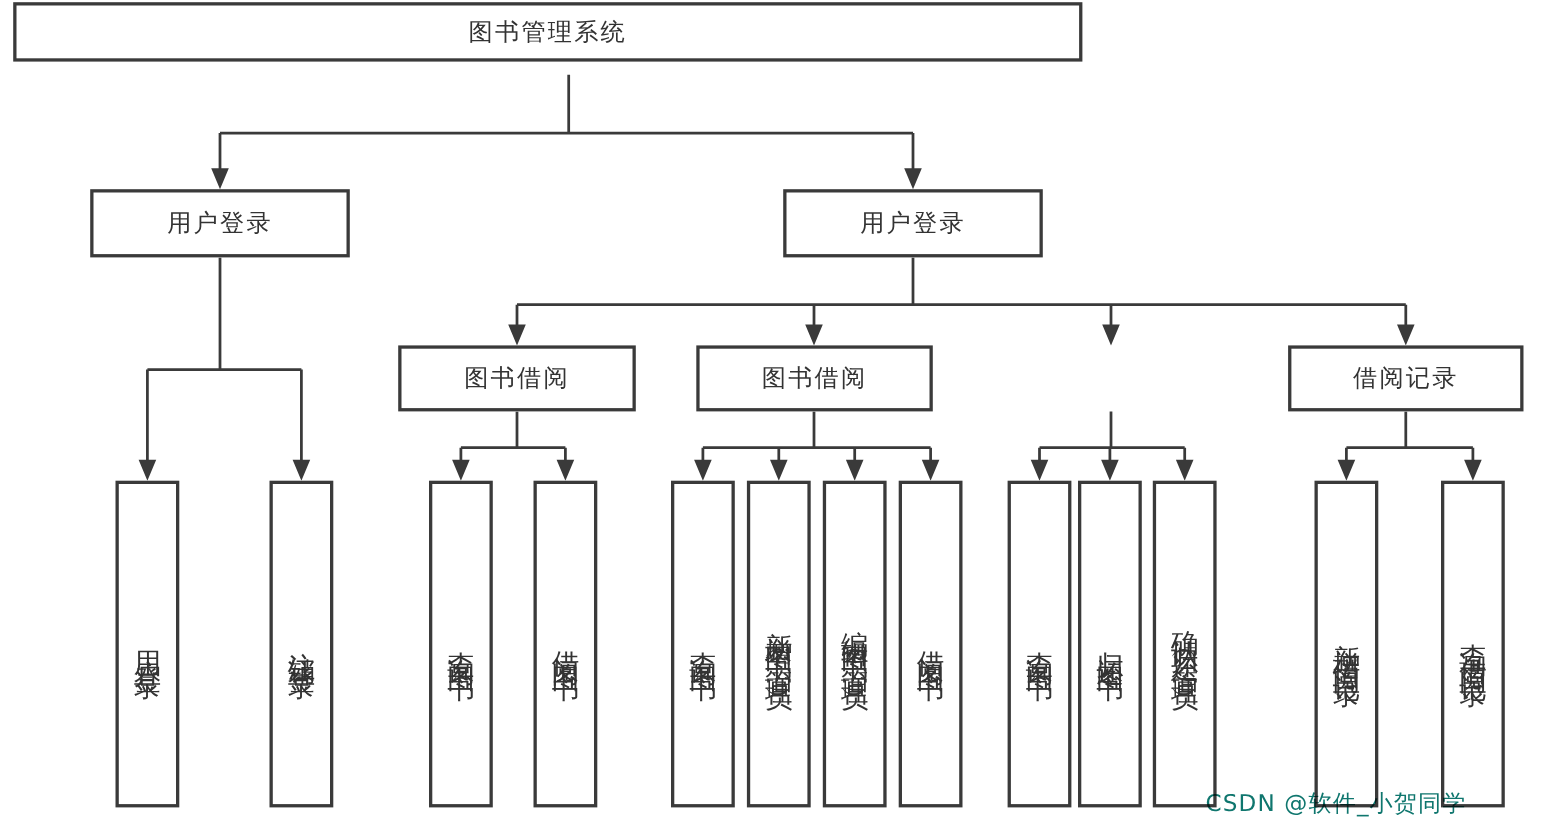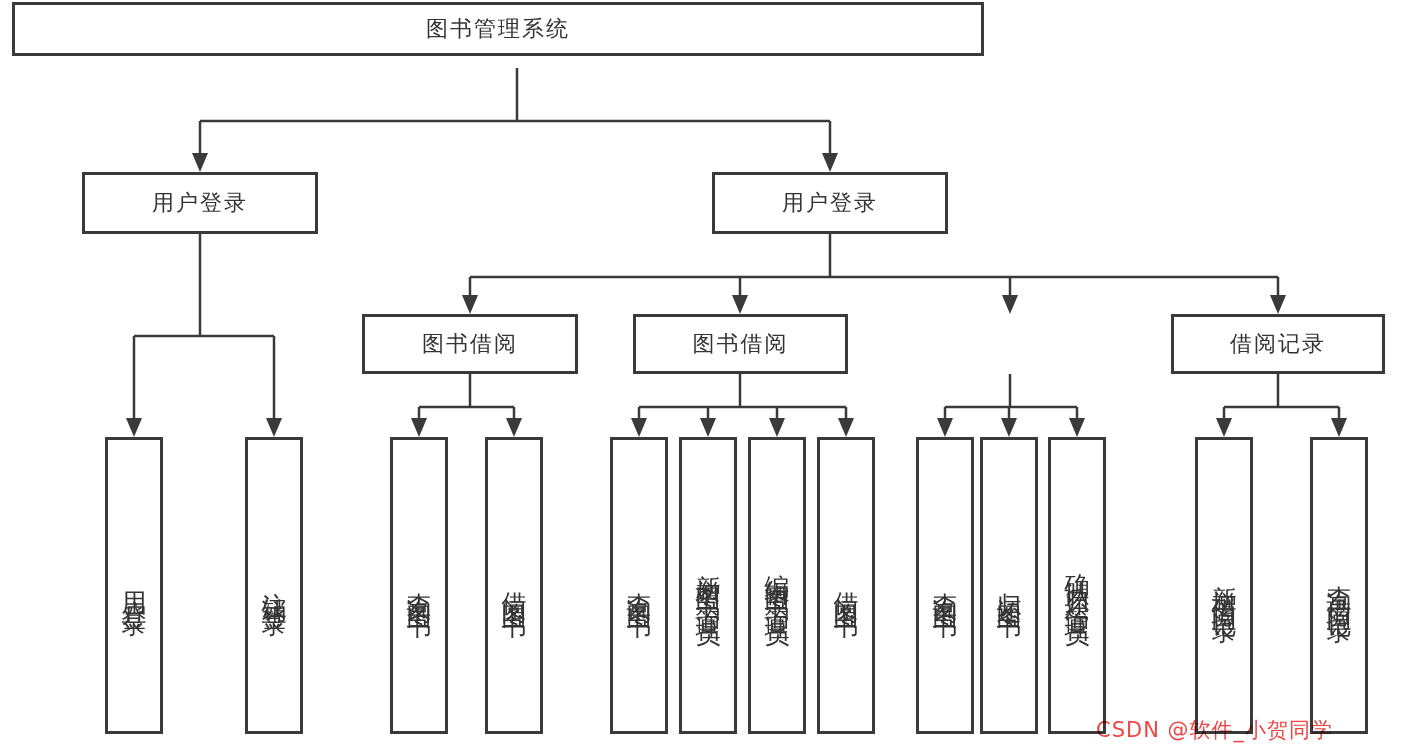--- a/index.html
+++ b/index.html
@@ -47,21 +47,21 @@
     font-size: 25px;
     letter-spacing: 7px;
     line-height: 1;
     color: #333333;
   }
   .watermark {
     position: absolute;
     left: 1096px;
     top: 716px;
     font-size: 21px;
-    color: #ef4444;
+    color: #0f766e;
     letter-spacing: 1px;
     white-space: nowrap;
     z-index: 3;
     mix-blend-mode: multiply;
   }
 </style>
 </head>
 <body>
 
 <div class="canvas">

